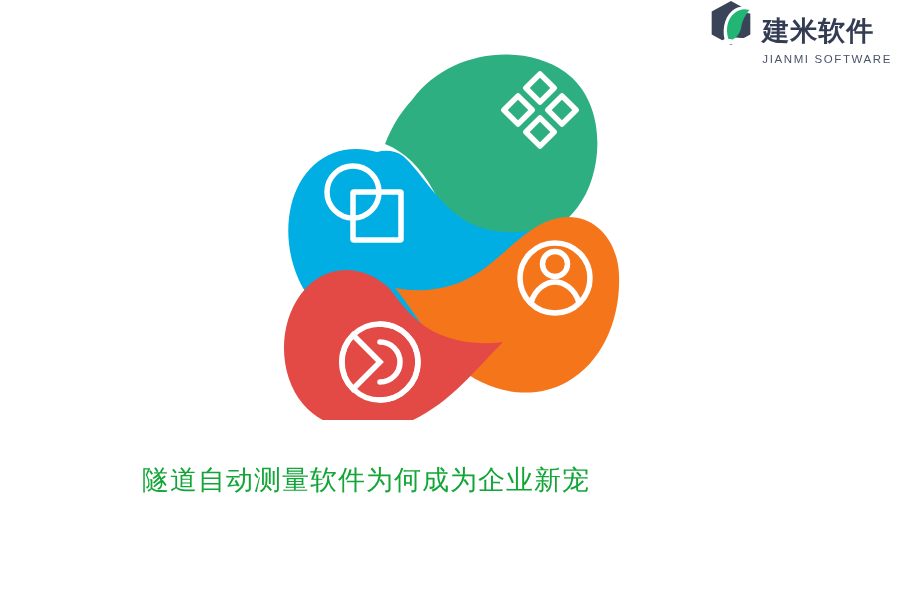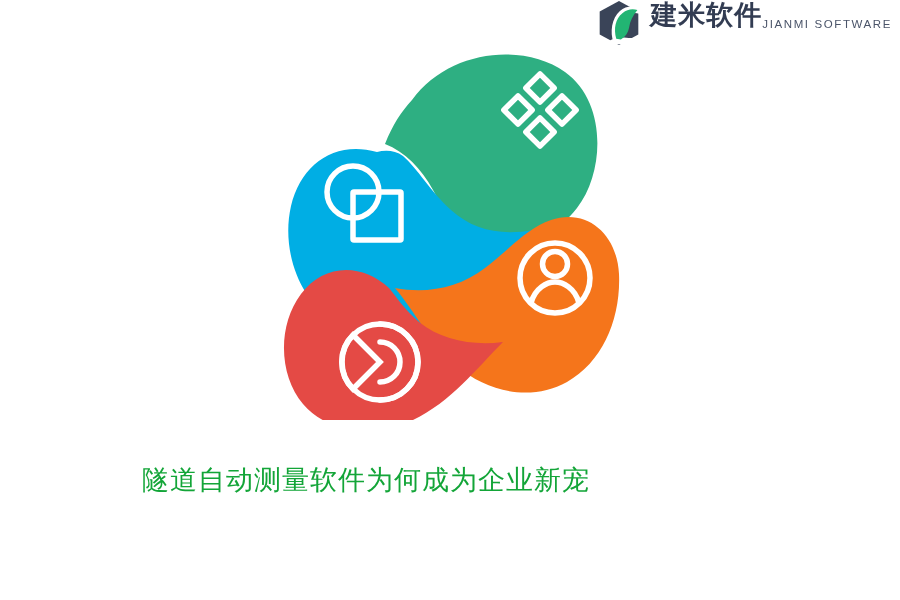--- a/index.html
+++ b/index.html
@@ -29,42 +29,42 @@
 
   .brand-mark {
     width: 46px;
     height: 46px;
     flex: 0 0 46px;
     display: block;
   }
 
   .brand-text {
     display: flex;
-    flex-direction: row;
+    flex-direction: column;
     justify-content: flex-start;
-    padding-top: 1px;
+    padding-top: 17px;
   }
 
   .brand-cn {
     font-size: 27px;
     line-height: 29px;
     font-weight: bold;
     color: #323c52;
     letter-spacing: 1px;
     white-space: nowrap;
   }
 
   .brand-en {
     font-size: 11.5px;
     line-height: 14px;
     color: #4a5469;
     letter-spacing: 1.6px;
     white-space: nowrap;
     text-align: right;
-    margin-top: 16px;
+    margin-top: 6px;
   }
 
   
   .hero {
     position: absolute;
     top: 40px;
     left: 50%;
     transform: translateX(-50%);
     width: 370px;
     height: 380px;

